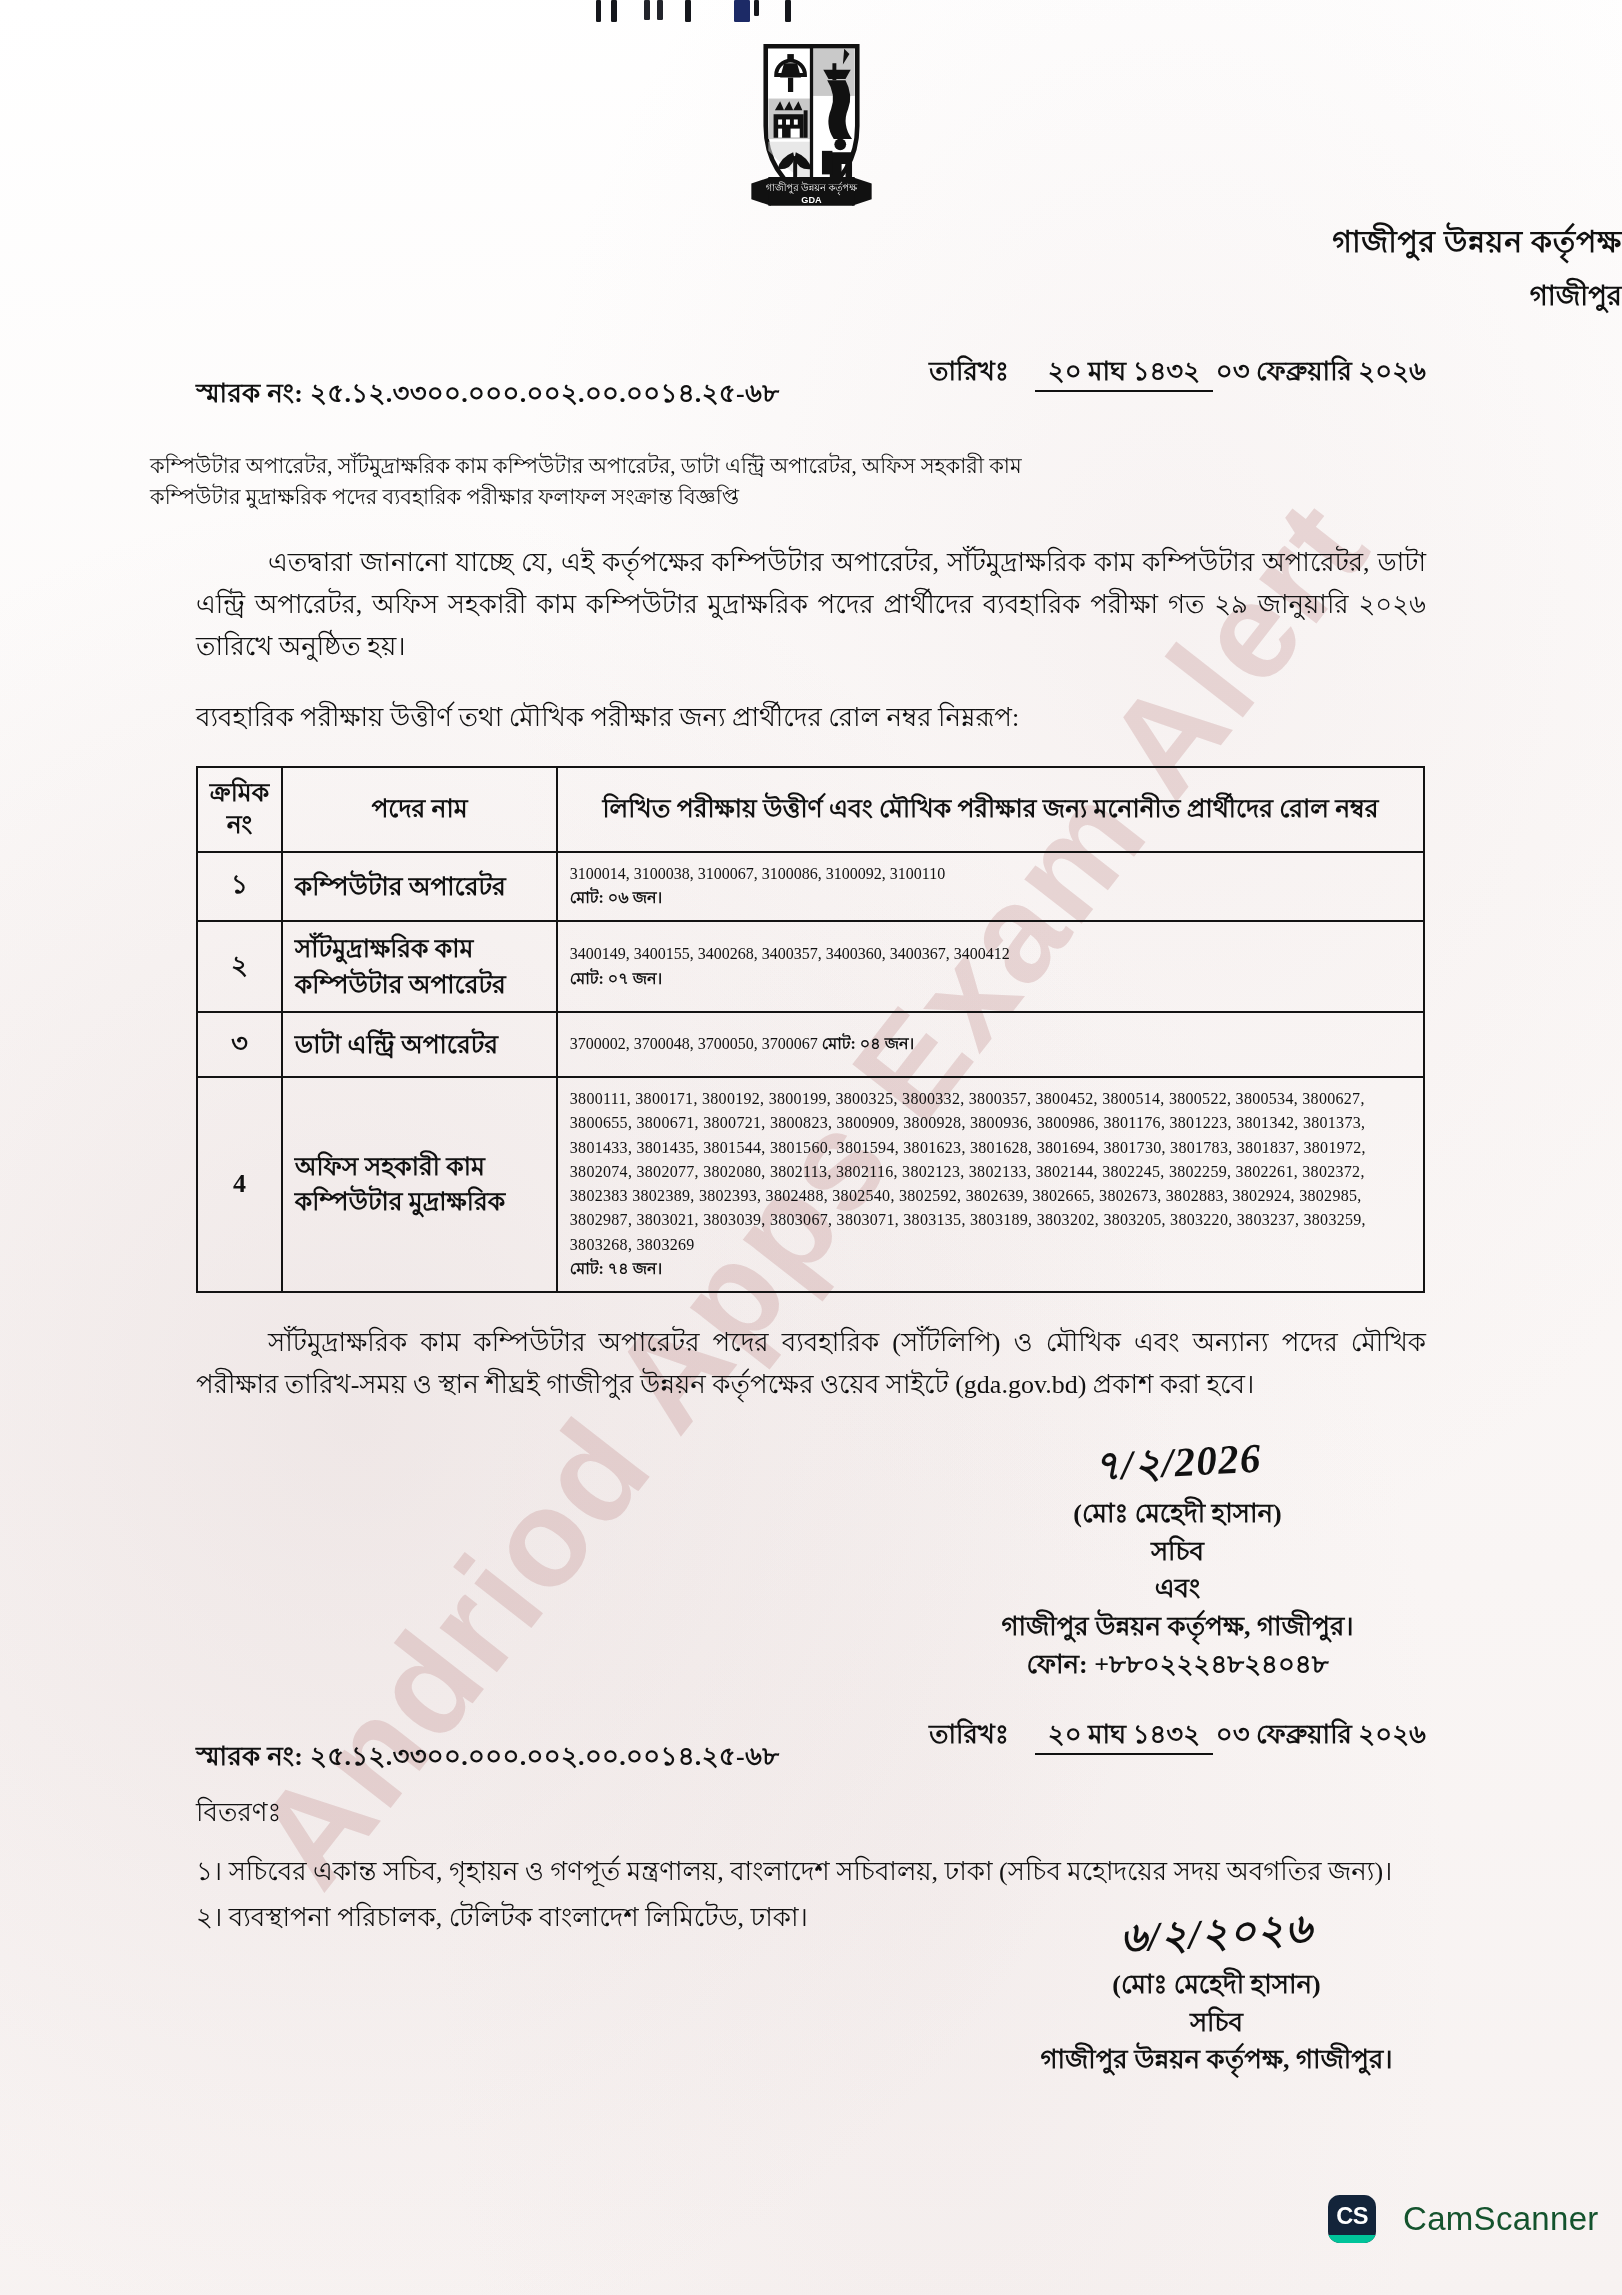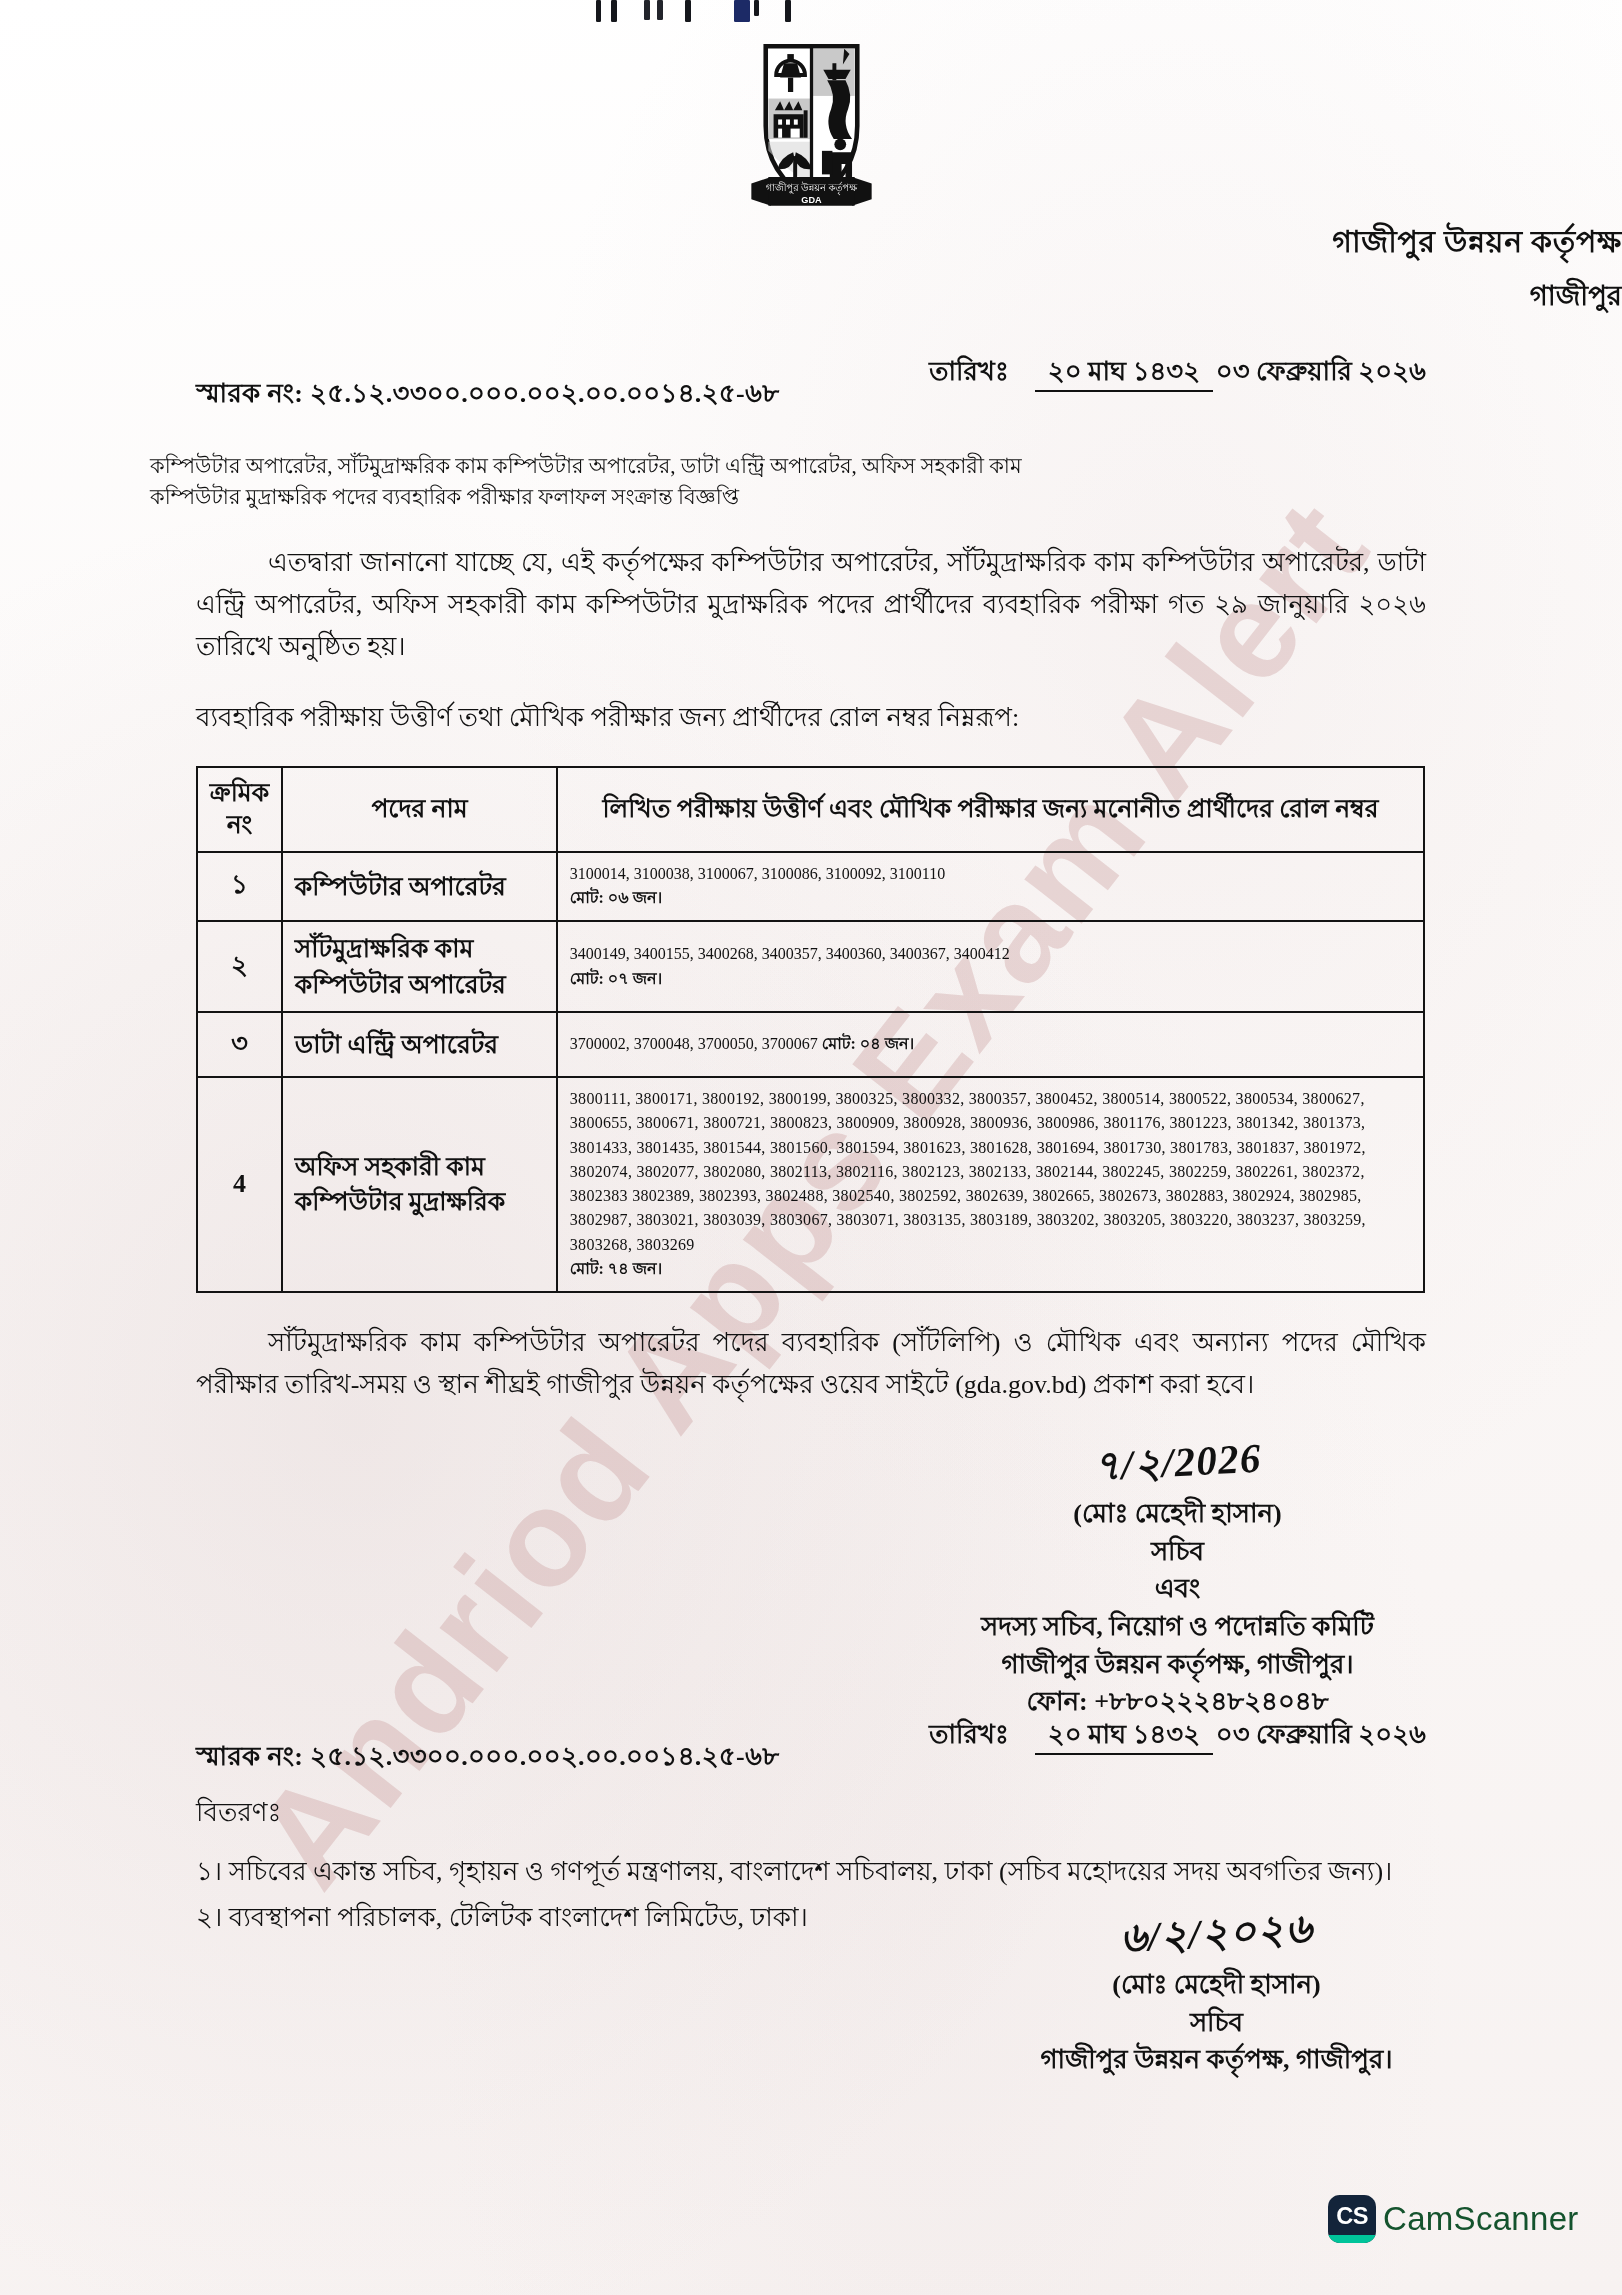--- a/index.html
+++ b/index.html
@@ -271,21 +271,21 @@
   }
   .distrib-list div { margin-bottom: 3.9px; }
 
   
   .camscanner {
     position: absolute;
     left: 1328px;
     top: 2195px;
     display: flex;
     align-items: center;
-    gap: 7px;
+    gap: 27px;
   }
   .cs-icon {
     width: 48px;
     height: 48px;
     border-radius: 11.8px;
     background: #13243a;
     position: relative;
     overflow: hidden;
     display: flex;
     align-items: center;
@@ -455,21 +455,20 @@
       </tbody>
     </table>
 
     <div class="para indent">সাঁটমুদ্রাক্ষরিক কাম কম্পিউটার অপারেটর পদের ব্যবহারিক (সাঁটলিপি) ও মৌখিক এবং অন্যান্য পদের মৌখিক পরীক্ষার তারিখ-সময় ও স্থান শীঘ্রই গাজীপুর উন্নয়ন কর্তৃপক্ষের ওয়েব সাইটে (gda.gov.bd) প্রকাশ করা হবে।</div>
 
     <div class="sig-wrap-1 sig-block">
       <div class="signature">৭/২/2026</div>
       <div>(মোঃ মেহেদী হাসান)</div>
       <div>সচিব</div>
       <div>এবং</div>
-      <div>সদস্য সচিব, নিয়োগ ও পদোন্নতি কমিটি</div>
       <div>গাজীপুর উন্নয়ন কর্তৃপক্ষ, গাজীপুর।</div>
       <div>ফোন: +৮৮০২২২৪৮২৪০৪৮</div>
     </div>
 
     <div class="footer-memo-row">
       <div class="memo-no">
         <span>স্মারক নং:</span>
         <span>২৫.১২.৩৩০০.০০০.০০২.০০.০০১৪.২৫-৬৮</span>
       </div>
       <div class="date-block">

